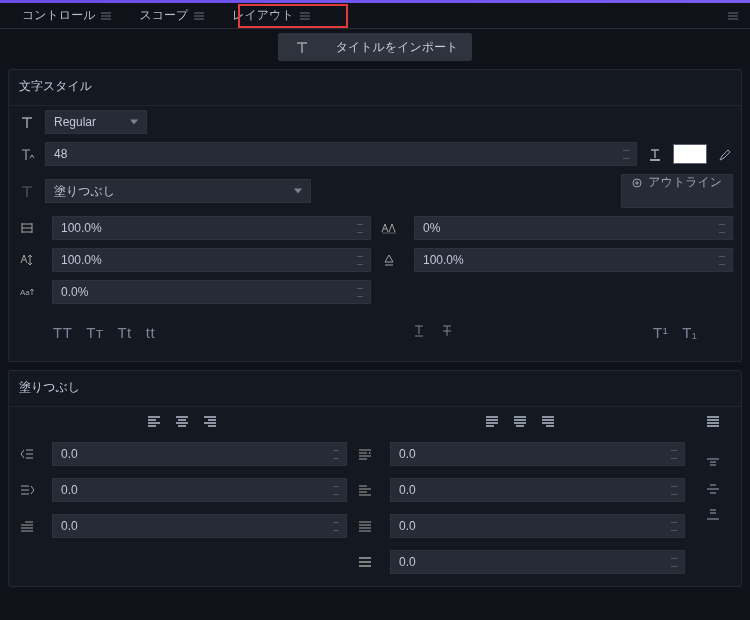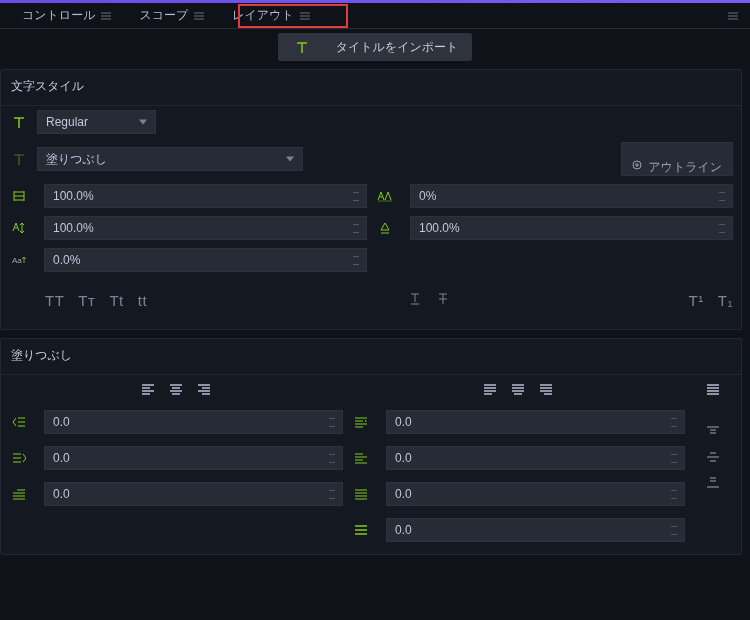--- a/index.html
+++ b/index.html
@@ -63,42 +63,42 @@
   }
   .import-btn {
     display: flex; align-items: center; gap: 24px;
     background: #2e333d;
     padding: 4px 14px;
     border-radius: 2px;
     cursor: pointer;
     color: #c8d0e0;
   }
   .panel {
-    margin: 4px 8px 0 0;
+    margin: 4px 8px 0 8px;
     background: #141820;
     border: 1px solid #222730;
     border-radius: 2px;
     padding: 0;
   }
   .section-title {
     padding: 8px 10px 10px 10px;
     color: #c8d0e0;
     font-size: 12px;
     border-bottom: 1px solid #202530;
   }
   .row {
     display: flex;
     align-items: center;
     gap: 8px;
     padding: 4px 8px;
   }
   .icon-slot {
     width: 20px; height: 20px;
     display: flex; align-items: center; justify-content: center;
-    color: #84cc16;
+    color: #a3a3a3;
   }
   .field {
     flex: 1;
     background: #262b36;
     border: 1px solid #2d323d;
     height: 24px;
     display: flex;
     align-items: center;
     padding: 0 8px;
     color: #c0c8da;
@@ -140,21 +140,21 @@
     border: 1px solid #5a6274;
   }
   .eyedropper {
     width: 18px; height: 18px;
     display: flex; align-items: center; justify-content: center;
     color: #9aa3b6;
     cursor: pointer;
   }
   .outline-btn {
     display: flex;
-    align-items: flex-start;
+    align-items: flex-end;
     gap: 6px;
     padding: 16px 10px;
     height: 24px;
     background: #262b36;
     border: 1px solid #2d323d;
     color: #9aa3b6;
     cursor: pointer;
   }
   .btn-strip {
     display: flex;
@@ -241,25 +241,48 @@
 
 <div class="panel">
   <div class="section-title">文字スタイル</div>
 
   <div class="row">
     <div class="icon-slot">
         <svg width="14" height="14">
           <path d="M2 3h10M7 3v10" stroke-width="1.5"></path>
         </svg>
       </div>
-    <div class="field select" style="flex:none;width:119px">
+    <div class="field select" style="flex:none;width:102px">
       <span>Regular</span>
     </div>
   </div>
 
+  <div class="row">
+    <div class="icon-slot">
+        <svg width="14" height="14">
+          <path d="M2 3h8M6 3v10" stroke-width="1.2"></path>
+          <path d="M10 11l2-3 2 3" stroke-width="1"></path>
+        </svg>
+      </div>
+    <div class="field spinner">
+      <span>48</span>
+    </div>
+    <div class="icon-slot" style="text-decoration: underline;">
+        <svg width="14" height="14">
+          <path d="M3 3h8M7 3v8" stroke-width="1.4"></path>
+          <path d="M2 13h10" stroke-width="2"></path>
+        </svg>
+      </div>
+    <div class="color-chip"></div>
+    <div class="eyedropper">
+        <svg width="14" height="14">
+          <path d="M11 3l-6 6-2 4 4-2 6-6z" stroke-width="1"></path>
+        </svg>
+      </div>
+  </div>
 
   <div class="row">
     <div class="icon-slot" style="opacity:.5">
         <svg width="14" height="14">
           <path d="M2 3h10M7 3v10" stroke-width="1.2"></path>
         </svg>
       </div>
     <div class="field select" style="flex:none;width:266px">
       <span>塗りつぶし</span>
     </div>
@@ -344,21 +367,21 @@
     <div style="flex:1"></div>
     <div class="btn-strip" style="flex:none;gap:16px">
       <span><svg width="12" height="14">
             <path d="M2 2h8M6 2v8M2 12h8" stroke-width="1"></path>
           </svg></span>
       <span><svg width="12" height="14">
             <path d="M2 2h8M6 2v10M2 7h8" stroke-width="1"></path>
           </svg></span>
     </div>
     <div style="flex:1"></div>
-    <div class="btn-strip" style="flex:none;width:80px;justify-content:flex-end">
+    <div class="btn-strip" style="flex:none;width:80px;">
       <span>T¹</span>
       <span>T₁</span>
     </div>
   </div>
 </div>
 
 <div class="panel" style="margin-top:8px">
   <div class="section-title">塗りつぶし</div>
 
   <div class="top-align-row">

